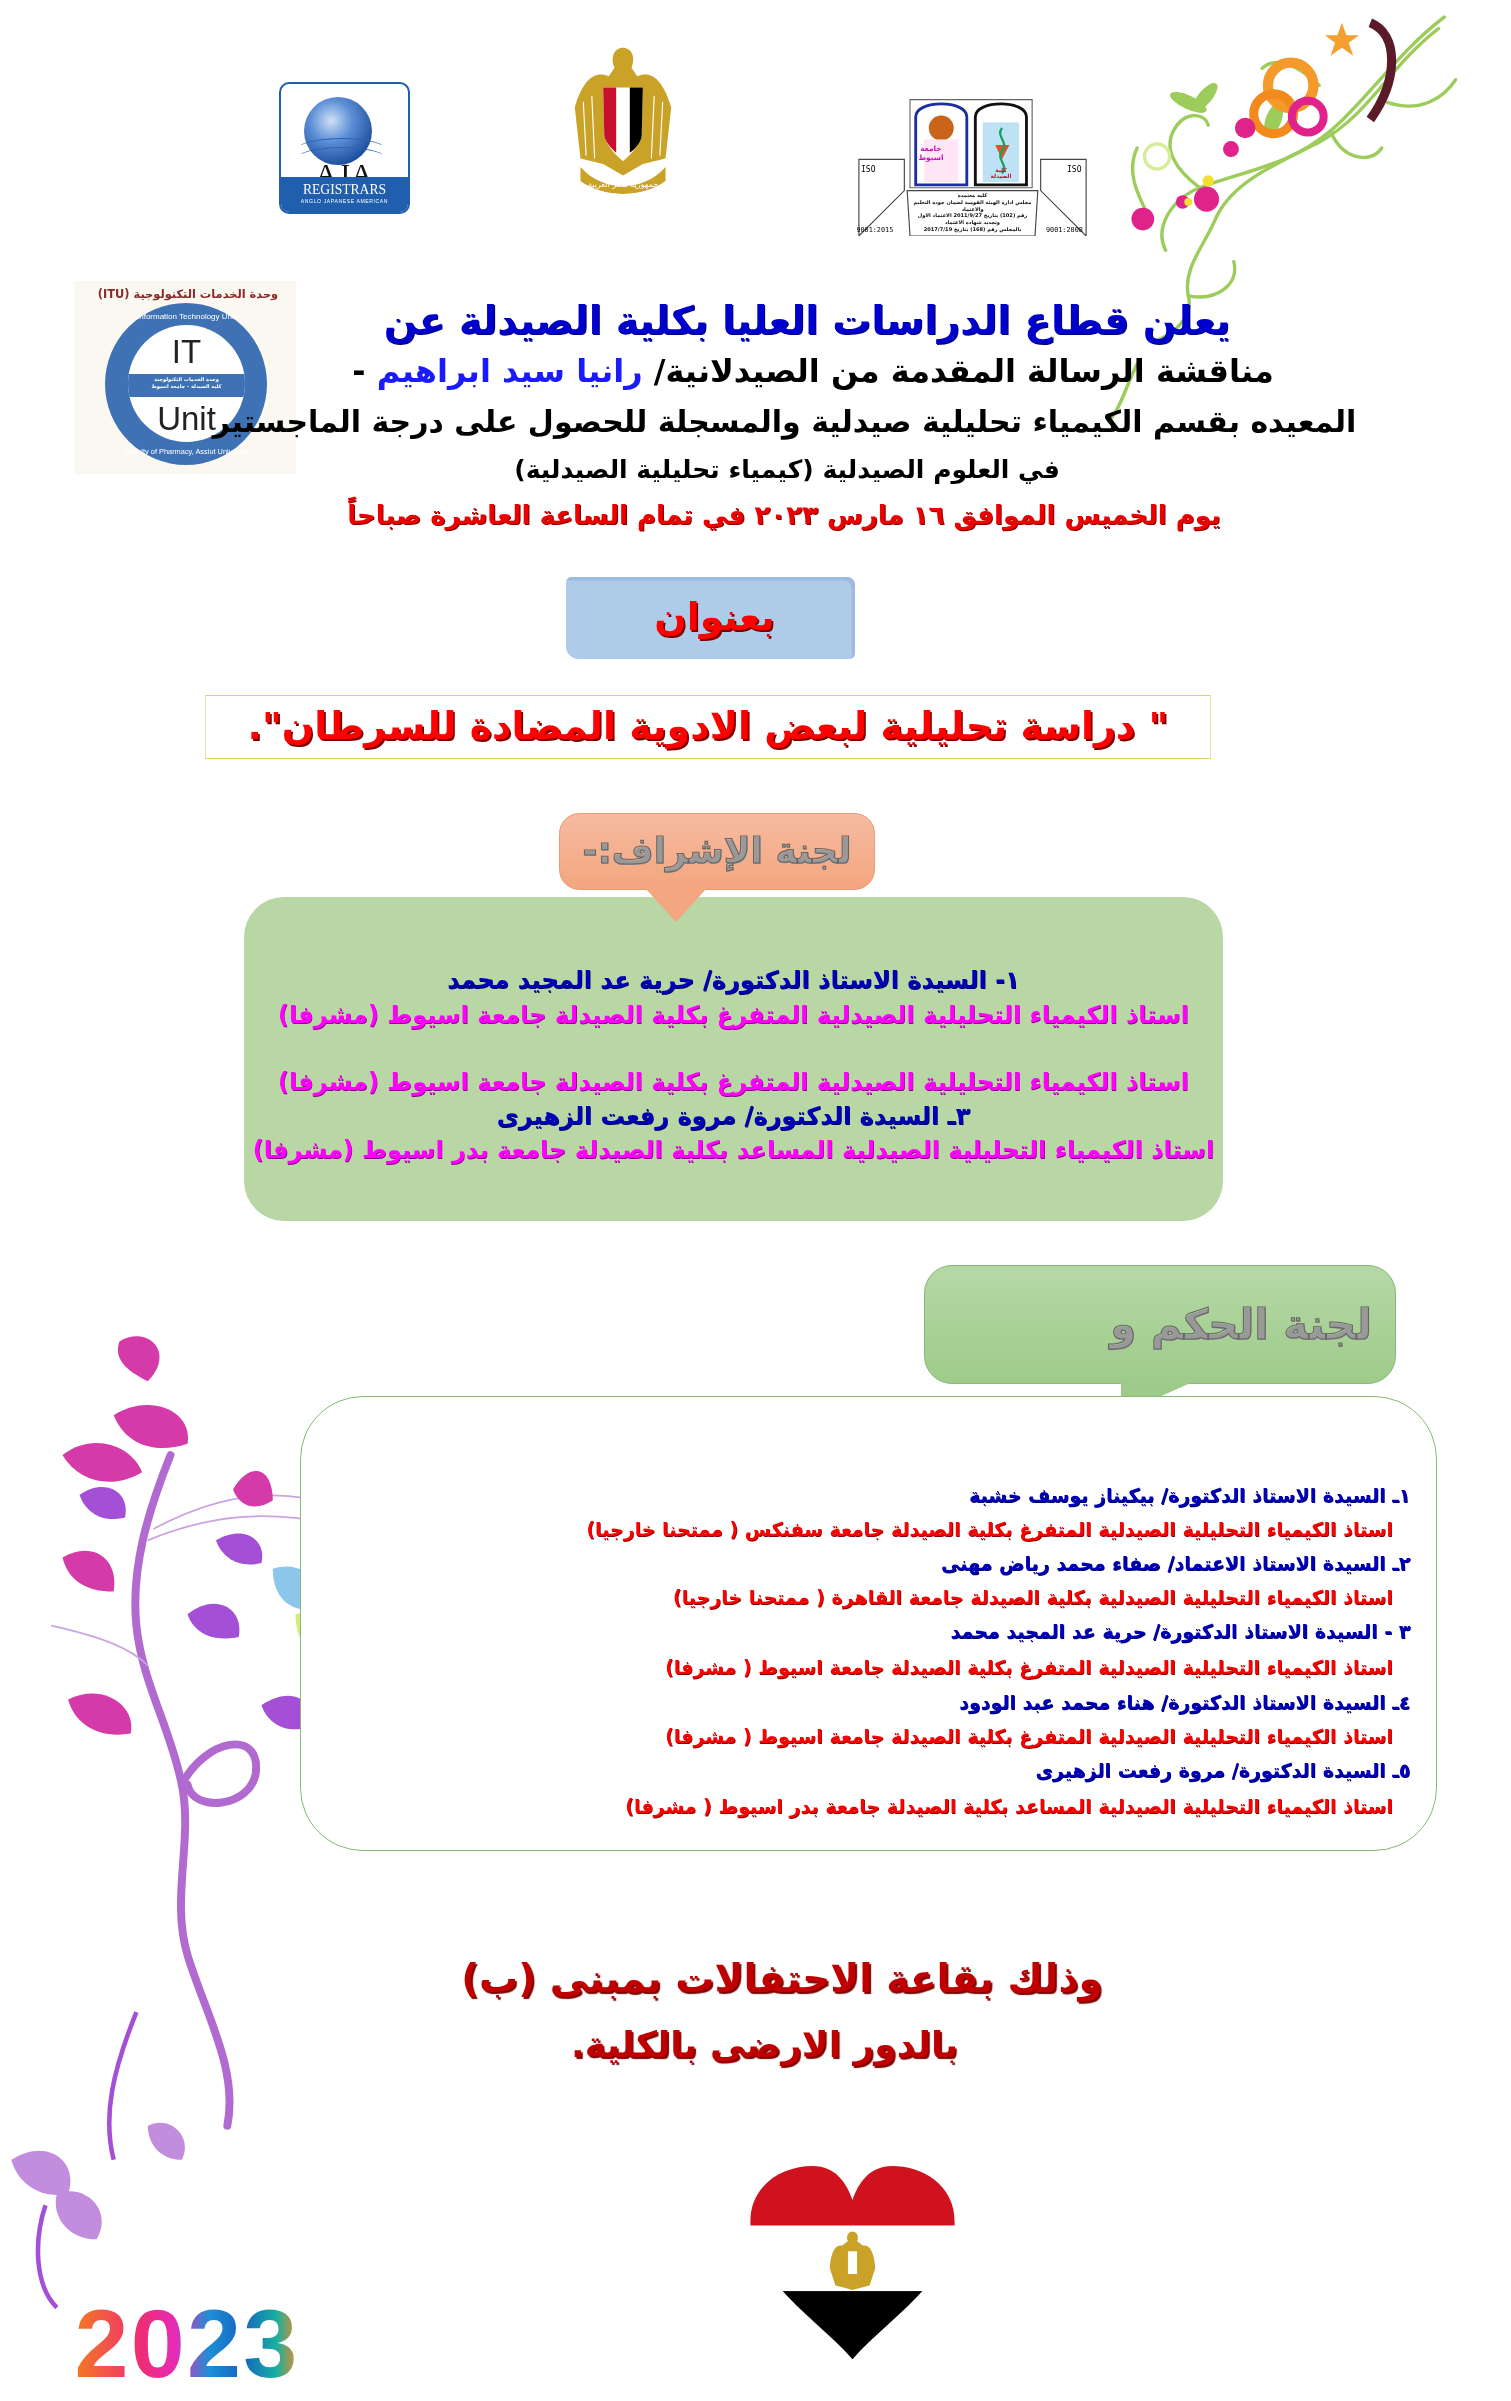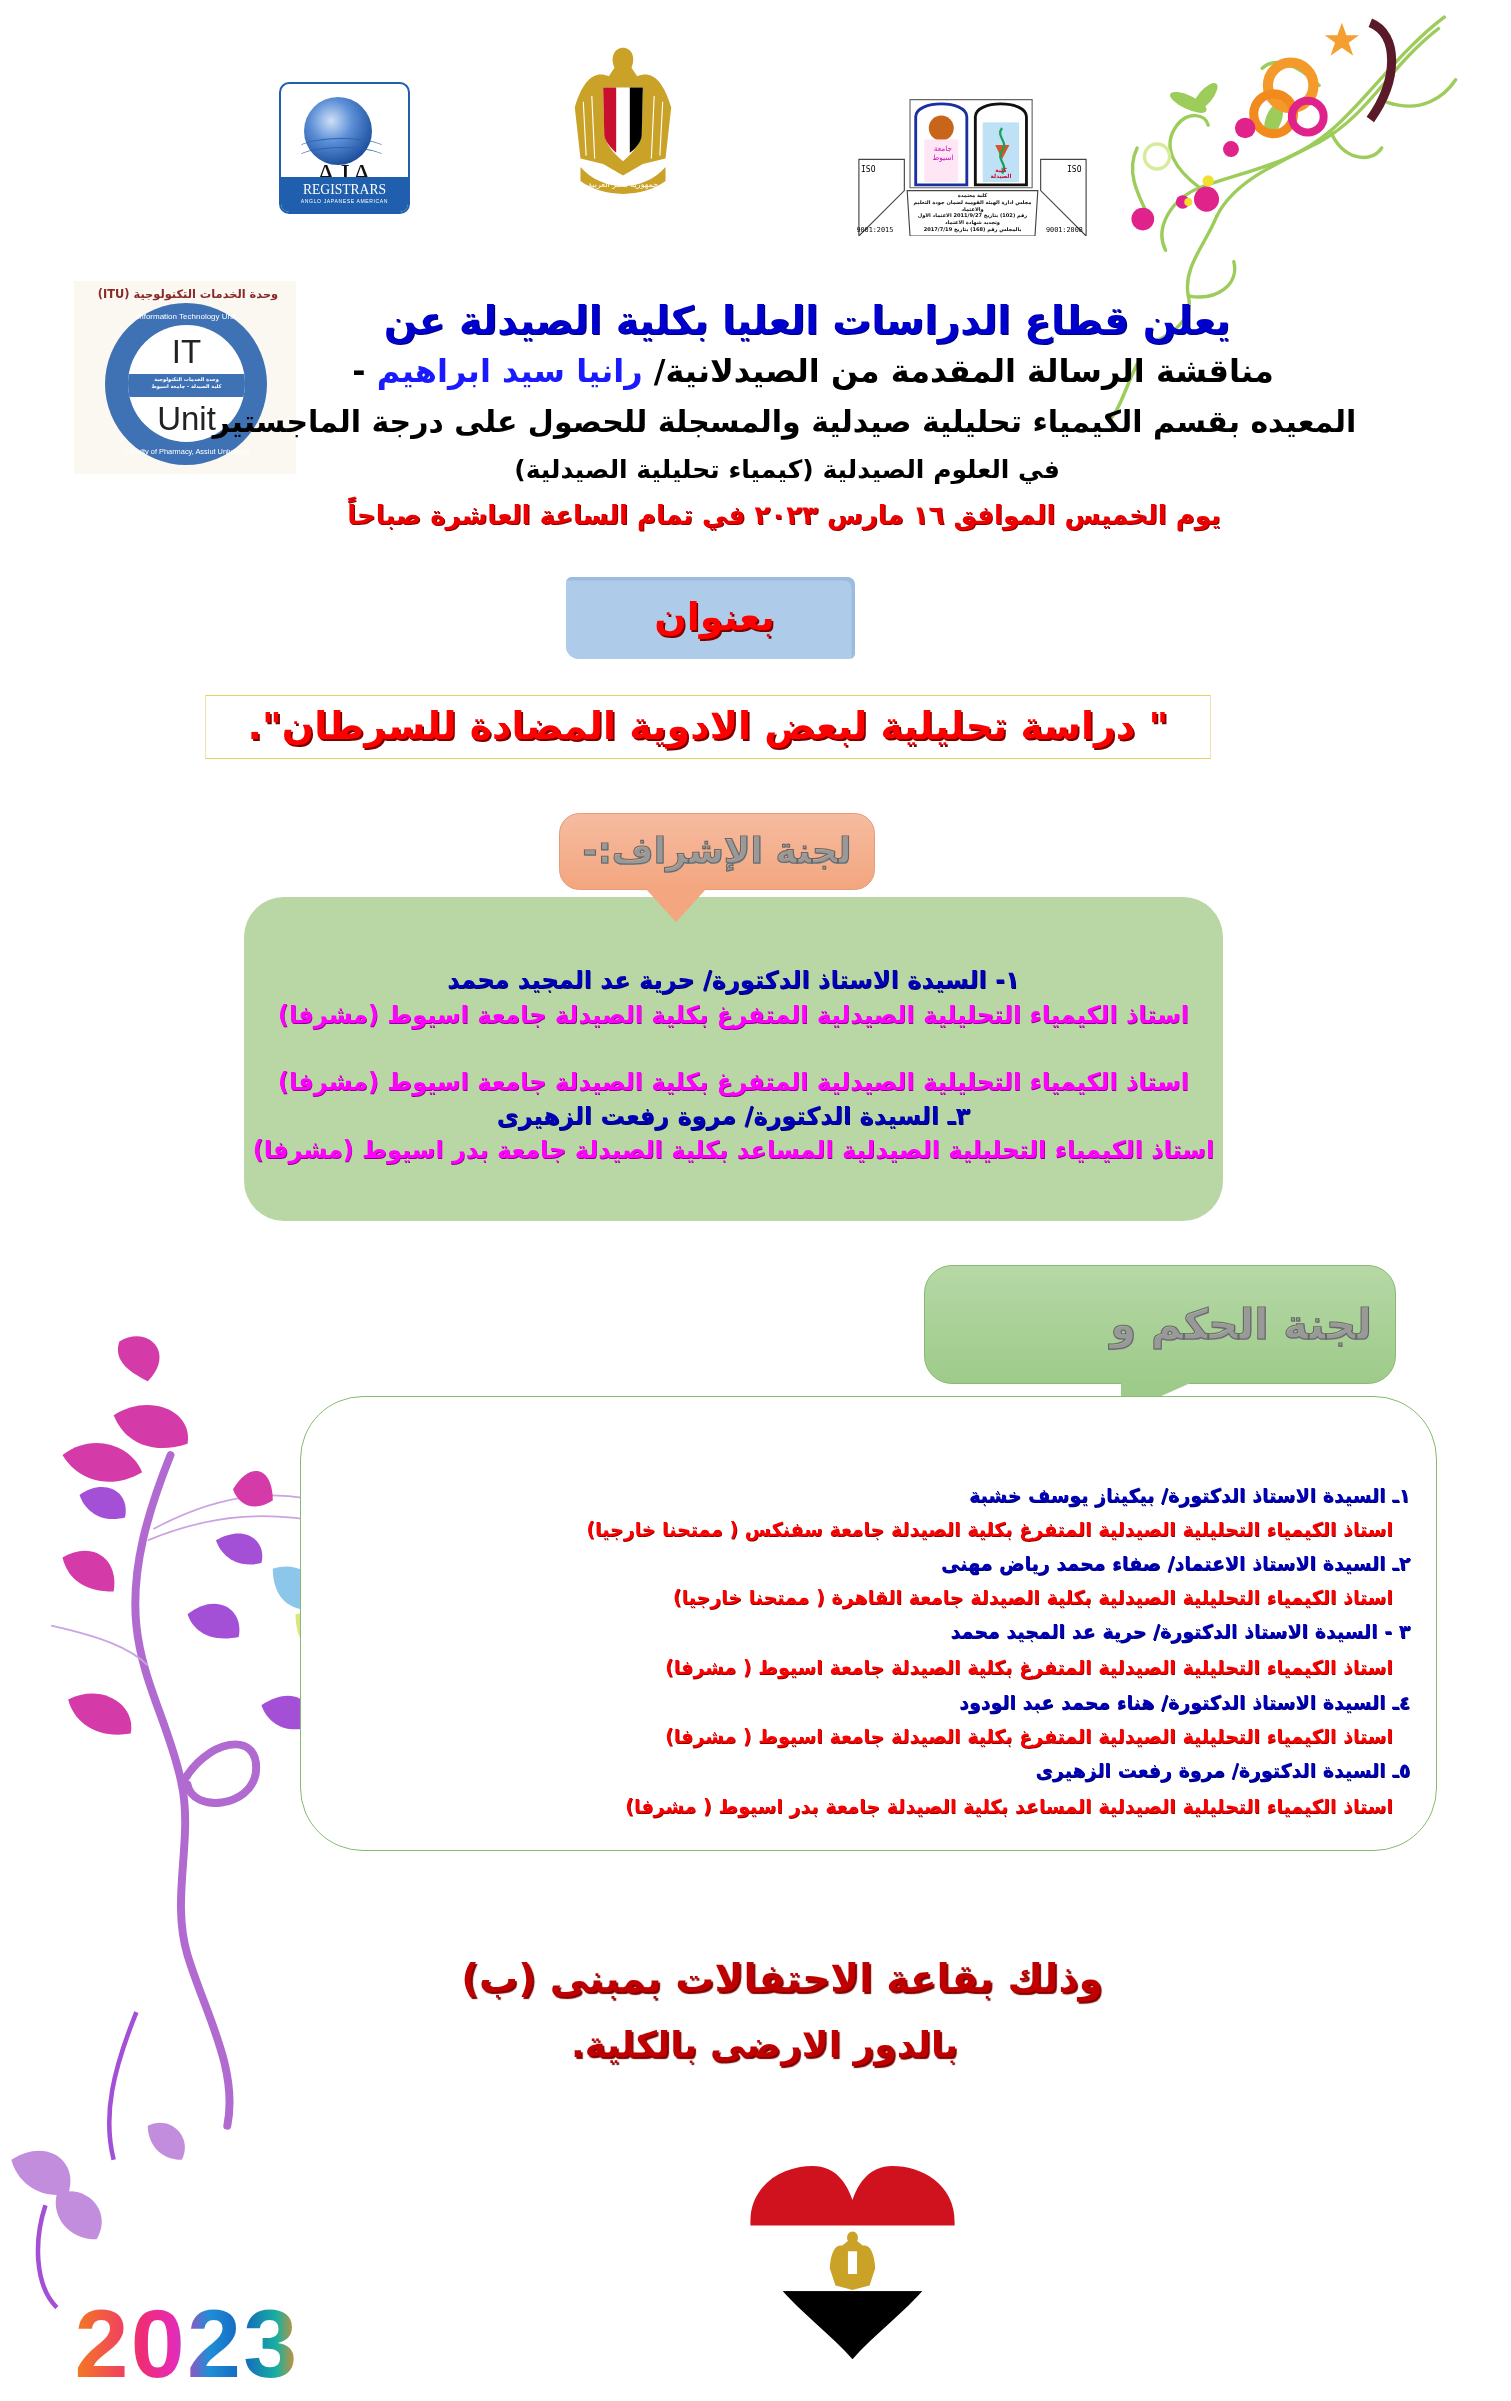--- a/index.html
+++ b/index.html
@@ -146,21 +146,21 @@
     <path d="M215 40 C215 10 305 10 305 40 L305 160 L215 160 Z" fill="#fff" stroke="#111" stroke-width="5"></path>
     <circle cx="155" cy="60" r="22" fill="#c8651b"></circle>
     <rect x="125" y="80" width="60" height="75" fill="#ffe6f4"></rect>
     <rect x="228" y="50" width="64" height="105" fill="#bfe1f5"></rect>
     <path d="M250 90 L275 90 L262 115 Z" fill="#d4562a"></path>
     <path d="M262 60 C250 75 275 85 262 100 C250 115 275 125 262 140" fill="none" stroke="#17a15a" stroke-width="4"></path>
     <path d="M95 170 L325 170 L320 250 L100 250 Z" fill="#fff" stroke="#444" stroke-width="2"></path>
   </svg>
   <span class="abs" style="left:8px;top:71px;font-size:8px;font-family:'DejaVu Sans Mono',monospace;">ISO</span>
   <span class="abs" style="left:214px;top:71px;font-size:8px;font-family:'DejaVu Sans Mono',monospace;">ISO</span>
-  <span class="abs ar" style="left:74px;top:50px;width:32px;font-size:7.4px;color:#d010c0;font-weight:normal;text-align:center;">جامعة اسيوط</span>
+  <span class="abs ar" style="left:62px;top:50px;width:32px;font-size:7.4px;color:#d010c0;font-weight:bold;text-align:center;">جامعة اسيوط</span>
   <span class="abs ar" style="left:131px;top:73px;width:34px;font-size:5.7px;color:#c8102e;font-weight:bold;text-align:center;">كلية الصيدلة</span>
   <div class="abs ar" style="left:60px;top:98px;width:119px;font-size:5.1px;line-height:6.8px;text-align:center;font-weight:bold;color:#111;">
     <div>كلية معتمدة</div>
     <div>مجلس ادارة الهيئة القومية لضمان جودة التعليم والاعتماد</div>
     <div>رقم (102) بتاريخ 2011/9/27 الاعتماد الاول</div>
     <div>وتجديد شهادة الاعتماد</div>
     <div>بالمجلس رقم (168) بتاريخ 2017/7/19</div>
   </div>
   <span class="abs" style="left:3.4px;top:132px;font-size:6.8px;font-family:'DejaVu Sans Mono',monospace;">9001:2015</span>
   <span class="abs" style="left:193px;top:132px;font-size:6.8px;font-family:'DejaVu Sans Mono',monospace;">9001:2008</span>

